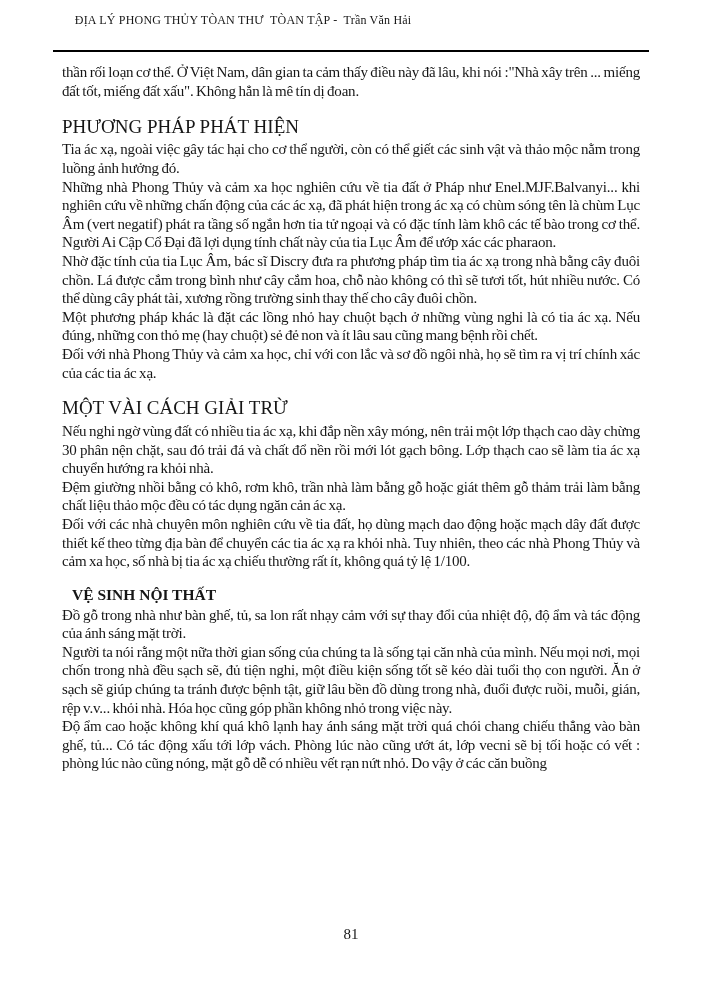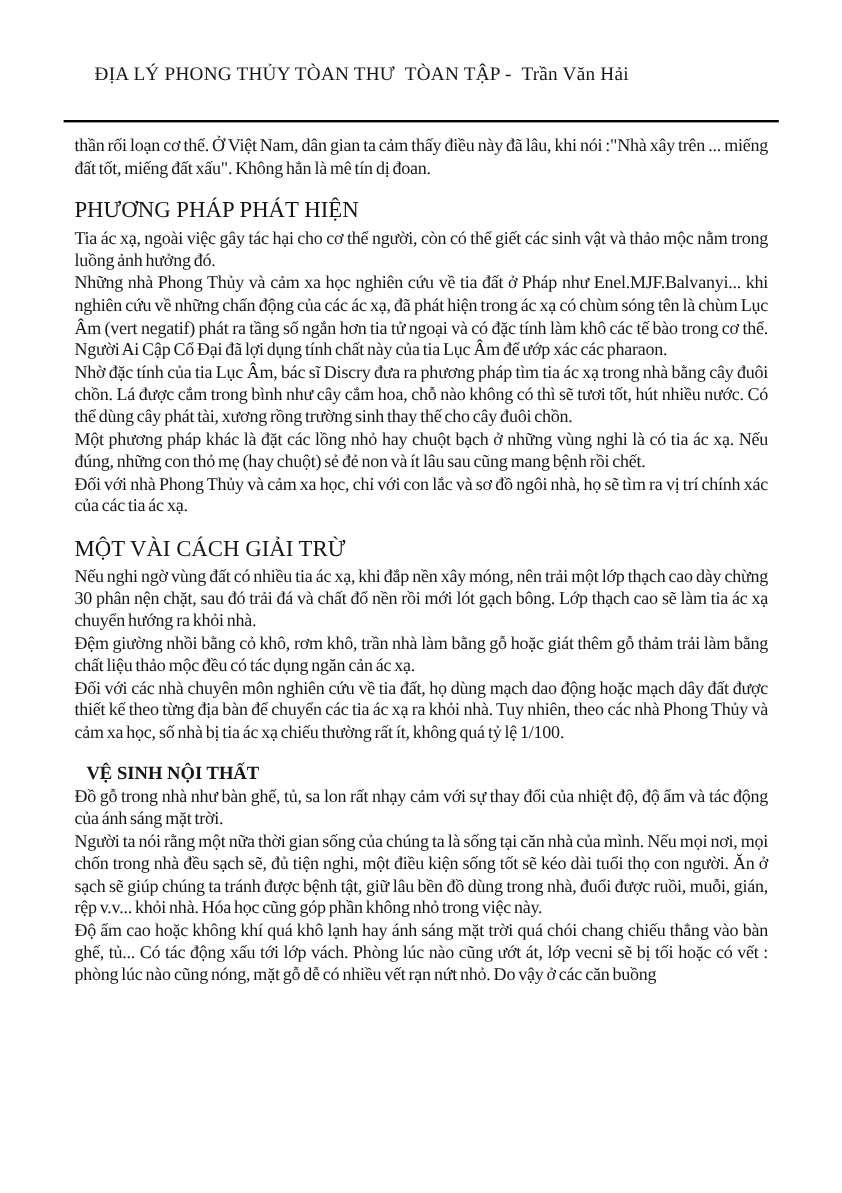--- a/index.html
+++ b/index.html
@@ -15,22 +15,21 @@
     font-family: "Liberation Serif", "DejaVu Serif", serif;
     color: #161616;
   }
   .page {
     position: absolute;
     inset: 0;
     padding: 0 62px;
     box-sizing: border-box;
   }
   .running-header {
-    padding-top: 36px;
-    font-size: 16px;
+    font-size: 12px;
     line-height: 1.15;
     letter-spacing: 0.2px;
     white-space: pre;
   }
   .header-rule {
     height: 0;
     border-top: 2px solid #000000;
     margin: 9px -9px 0 -9px;
   }
   .body-text {
@@ -98,14 +97,17 @@
     <p class="para">Đệm giường nhồi bằng cỏ khô, rơm khô, trần nhà làm bằng gỗ hoặc giát thêm gỗ thảm trải làm bằng chất liệu thảo mộc đều có tác dụng ngăn cản ác xạ.</p>
     <p class="para">Đối với các nhà chuyên môn nghiên cứu về tia đất, họ dùng mạch dao động hoặc mạch dây đất được thiết kế theo từng địa bàn để chuyển các tia ác xạ ra khỏi nhà. Tuy nhiên, theo các nhà Phong Thủy và cảm xa học, số nhà bị tia ác xạ chiếu thường rất ít, không quá tỷ lệ 1/100.</p>
 
     <h3 class="subsection-heading">VỆ SINH NỘI THẤT</h3>
     <p class="para">Đồ gỗ trong nhà như bàn ghế, tủ, sa lon rất nhạy cảm với sự thay đổi của nhiệt độ, độ ẩm và tác động của ánh sáng mặt trời.</p>
     <p class="para">Người ta nói rằng một nữa thời gian sống của chúng ta là sống tại căn nhà của mình. Nếu mọi nơi, mọi chốn trong nhà đều sạch sẽ, đủ tiện nghi, một điều kiện sống tốt sẽ kéo dài tuổi thọ con người. Ăn ở sạch sẽ giúp chúng ta tránh được bệnh tật, giữ lâu bền đồ dùng trong nhà, đuổi được ruồi, muỗi, gián, rệp v.v... khỏi nhà. Hóa học cũng góp phần không nhỏ trong việc này.</p>
     <p class="para">Độ ẩm cao hoặc không khí quá khô lạnh hay ánh sáng mặt trời quá chói chang chiếu thẳng vào bàn ghế, tủ... Có tác động xấu tới lớp vách. Phòng lúc nào cũng ướt át, lớp vecni sẽ bị tối hoặc có vết : phòng lúc nào cũng nóng, mặt gỗ dễ có nhiều vết rạn nứt nhỏ. Do vậy ở các căn buồng</p>
 
   </main>
 
+  <div class="footer">
+    <span>81</span>
+  </div>
 
 </div>
 
 </body></html>

